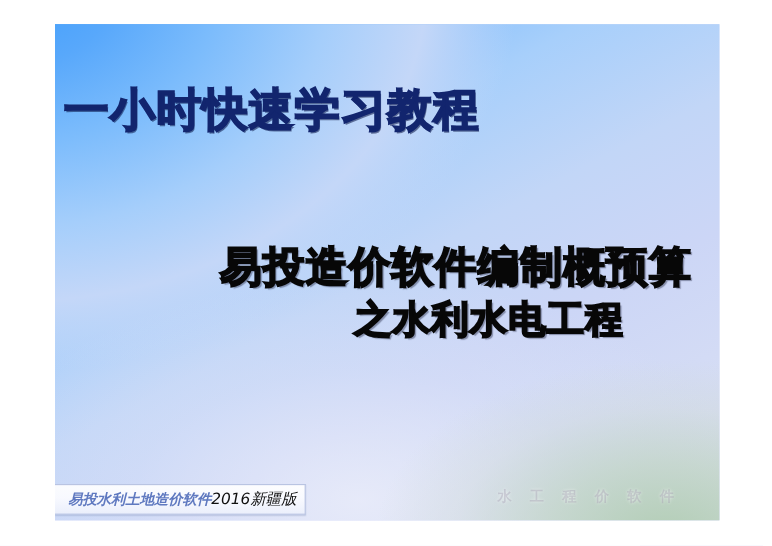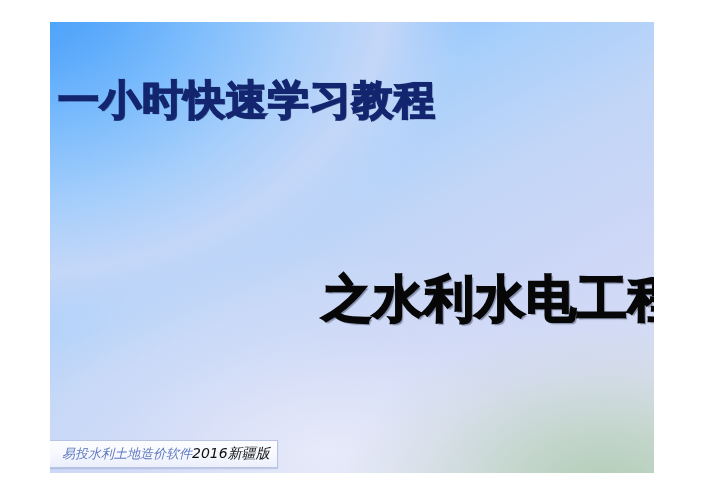--- a/index.html
+++ b/index.html
@@ -90,21 +90,21 @@
     font-weight: bold;
     letter-spacing: 1px;
     color: #070707;
     text-shadow: 2px 2px 1px rgba(40,45,70,0.45);
     -webkit-text-stroke: 1.8px #070707;
   }
 
   #subtitle-2 {
     left: 272px;
     top: 252px;
-    font-size: 50px;
+    font-size: 34px;
     font-weight: bold;
     letter-spacing: 1px;
     color: #070707;
     text-shadow: 2px 2px 1px rgba(40,45,70,0.45);
     -webkit-text-stroke: 1.8px #070707;
   }
 
   #date-text {
     left: 425px;
     top: 368px;
@@ -131,21 +131,21 @@
     border-left: none;
     box-shadow: 0 1px 1px rgba(120,135,180,0.30);
     display: flex;
     align-items: center;
     overflow: hidden;
   }
   #product-label .lbl-a {
     padding-left: 12px;
     font-size: 13px;
     font-style: italic;
-    font-weight: normal;
+    font-weight: bold;
     color: #5f79c0;
     letter-spacing: 0px;
   }
   #product-label .lbl-b {
     font-size: 14px;
     font-style: italic;
     font-weight: normal;
     color: #101010;
     letter-spacing: 0px;
   }
@@ -166,24 +166,26 @@
 </style>
 </head>
 <body>
 
 <div id="page">
 
   <div id="slide">
 
     <div class="txt" id="heading">一小时快速学习教程</div>
 
+    <div class="txt" id="subtitle-1">易投造价软件编制概预算</div>
 
     <div class="txt" id="subtitle-2">之水利水电工程</div>
 
 
+    <div id="watermark">水 工 程 价 软 件</div>
 
     <div id="product-label">
       <span class="lbl-a">易投水利土地造价软件</span>
       <span class="lbl-b">2016新疆版</span>
     </div>
 
   </div>
 
 </div>
 

